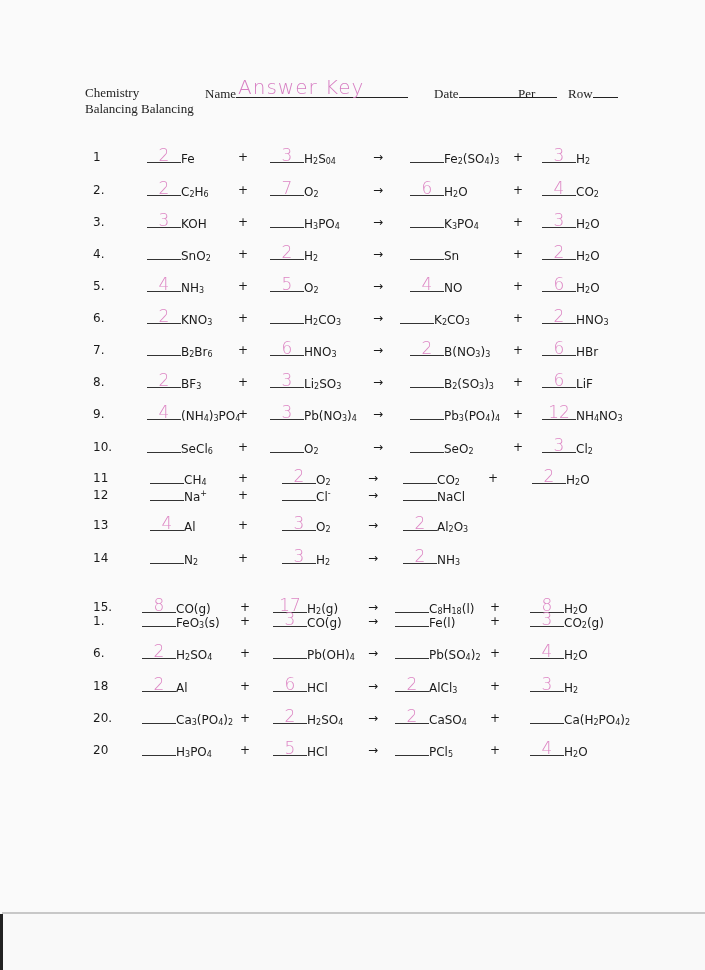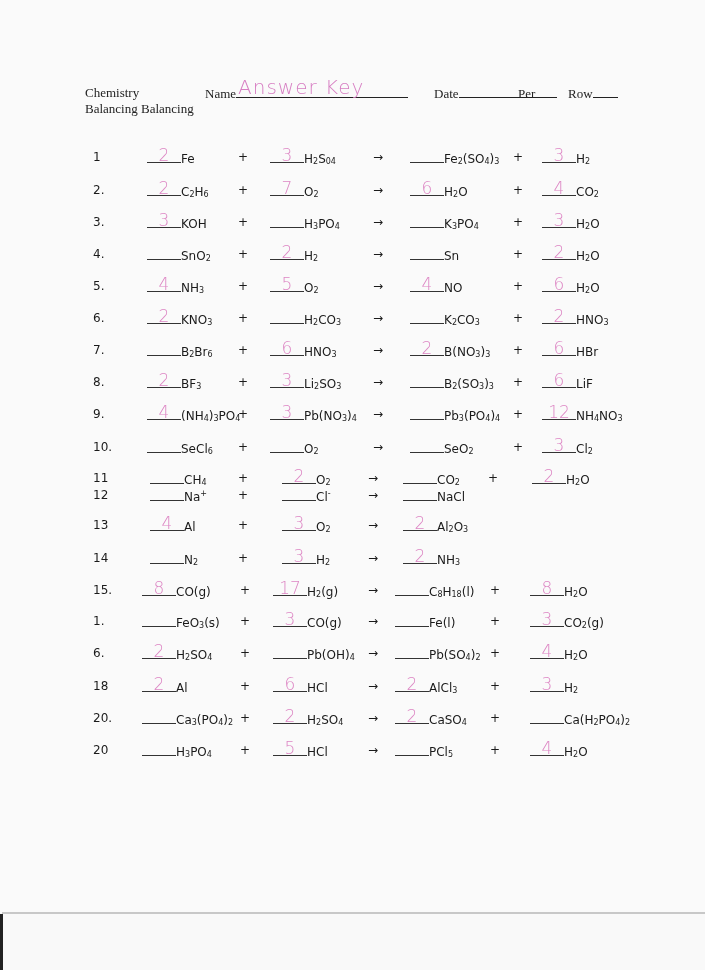--- a/index.html
+++ b/index.html
@@ -87,21 +87,21 @@
         <span class="term" style="left: 410px;"><span class="blank"><span class="coef">4</span></span><span>NO</span></span>
         <span class="term" style="left: 542px;"><span class="blank"><span class="coef">6</span></span><span>H<sub>2</sub>O</span></span>
         <span class="op" style="left: 238px;">+</span>
         <span class="op" style="left: 373px;">→</span>
         <span class="op" style="left: 513px;">+</span>
       </div>
       <div class="row" style="top: 311px;">
         <span class="num">6.</span>
         <span class="term" style="left: 147px;"><span class="blank"><span class="coef">2</span></span><span>KNO<sub>3</sub></span></span>
         <span class="term" style="left: 270px;"><span class="blank"><span class="coef"></span></span><span>H<sub>2</sub>CO<sub>3</sub></span></span>
-        <span class="term" style="left: 410px;"><span class="blank"><span class="coef"></span></span><span>K<sub>2</sub>CO<sub>3</sub></span></span>
+        <span class="term" style="left: 400px;"><span class="blank"><span class="coef"></span></span><span>K<sub>2</sub>CO<sub>3</sub></span></span>
         <span class="term" style="left: 542px;"><span class="blank"><span class="coef">2</span></span><span>HNO<sub>3</sub></span></span>
         <span class="op" style="left: 238px;">+</span>
         <span class="op" style="left: 373px;">→</span>
         <span class="op" style="left: 513px;">+</span>
       </div>
       <div class="row" style="top: 343px;">
         <span class="num">7.</span>
         <span class="term" style="left: 147px;"><span class="blank"><span class="coef"></span></span><span>B<sub>2</sub>Br<sub>6</sub></span></span>
         <span class="term" style="left: 270px;"><span class="blank"><span class="coef">6</span></span><span>HNO<sub>3</sub></span></span>
         <span class="term" style="left: 410px;"><span class="blank"><span class="coef">2</span></span><span>B(NO<sub>3</sub>)<sub>3</sub></span></span>
@@ -167,21 +167,21 @@
         <span class="op" style="left: 368px;">→</span>
       </div>
       <div class="row" style="top: 551px;">
         <span class="num">14</span>
         <span class="term" style="left: 150px;"><span class="blank"><span class="coef"></span></span><span>N<sub>2</sub></span></span>
         <span class="term" style="left: 282px;"><span class="blank"><span class="coef">3</span></span><span>H<sub>2</sub></span></span>
         <span class="term" style="left: 403px;"><span class="blank"><span class="coef">2</span></span><span>NH<sub>3</sub></span></span>
         <span class="op" style="left: 238px;">+</span>
         <span class="op" style="left: 368px;">→</span>
       </div>
-      <div class="row" style="top: 583px;">
+      <div class="row" style="top: 600px;">
         <span class="num">15.</span>
         <span class="term" style="left: 142px;"><span class="blank"><span class="coef">8</span></span><span>CO(g)</span></span>
         <span class="term" style="left: 273px;"><span class="blank"><span class="coef">17</span></span><span>H<sub>2</sub>(g)</span></span>
         <span class="term" style="left: 395px;"><span class="blank"><span class="coef"></span></span><span>C<sub>8</sub>H<sub>18</sub>(l)</span></span>
         <span class="term" style="left: 530px;"><span class="blank"><span class="coef">8</span></span><span>H<sub>2</sub>O</span></span>
         <span class="op" style="left: 240px;">+</span>
         <span class="op" style="left: 368px;">→</span>
         <span class="op" style="left: 490px;">+</span>
       </div>
       <div class="row" style="top: 614px;">

